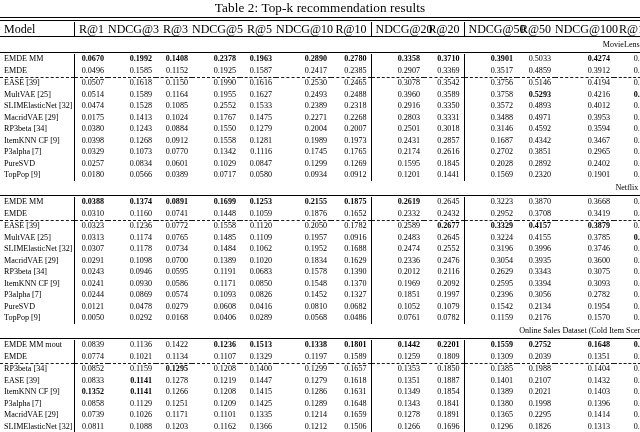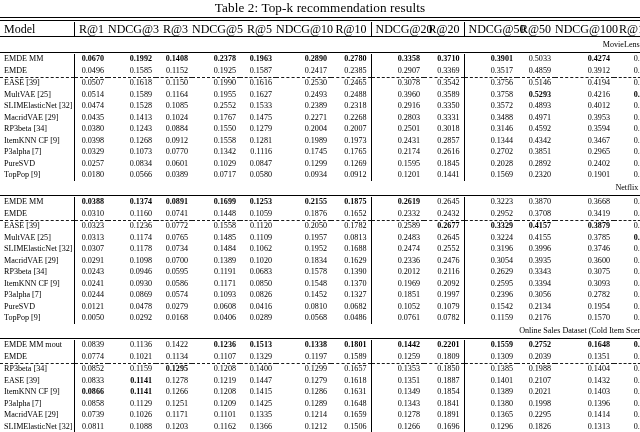--- a/index.html
+++ b/index.html
@@ -250,21 +250,21 @@
           <td class="num cellpad-r">0.2318</td>
           <td class="num cellpad-r vb cellpad-l">0.2916</td>
           <td class="num cellpad-r">0.3350</td>
           <td class="num cellpad-r vb cellpad-l">0.3572</td>
           <td class="num cellpad-r">0.4893</td>
           <td class="num cellpad-r">0.4012</td>
           <td class="num cellpad-r">0.6103</td>
         </tr>
         <tr class="data">
           <td class="model">MacridVAE [29]</td>
-          <td class="num cellpad-r vb cellpad-l">0.0435</td>
+          <td class="num cellpad-r vb cellpad-l">0.0175</td>
           <td class="num cellpad-r">0.1413</td>
           <td class="num cellpad-r">0.1024</td>
           <td class="num cellpad-r">0.1767</td>
           <td class="num cellpad-r">0.1475</td>
           <td class="num cellpad-r">0.2271</td>
           <td class="num cellpad-r">0.2268</td>
           <td class="num cellpad-r vb cellpad-l">0.2803</td>
           <td class="num cellpad-r">0.3331</td>
           <td class="num cellpad-r vb cellpad-l">0.3488</td>
           <td class="num cellpad-r">0.4971</td>
@@ -291,21 +291,21 @@
           <td class="model">ItemKNN CF [9]</td>
           <td class="num cellpad-r vb cellpad-l">0.0398</td>
           <td class="num cellpad-r">0.1268</td>
           <td class="num cellpad-r">0.0912</td>
           <td class="num cellpad-r">0.1558</td>
           <td class="num cellpad-r">0.1281</td>
           <td class="num cellpad-r">0.1989</td>
           <td class="num cellpad-r">0.1973</td>
           <td class="num cellpad-r vb cellpad-l">0.2431</td>
           <td class="num cellpad-r">0.2857</td>
-          <td class="num cellpad-r vb cellpad-l">0.1344</td>
+          <td class="num cellpad-r vb cellpad-l">0.1687</td>
           <td class="num cellpad-r">0.4342</td>
           <td class="num cellpad-r">0.3467</td>
           <td class="num cellpad-r">0.5563</td>
         </tr>
         <tr class="data">
           <td class="model">P3alpha [7]</td>
           <td class="num cellpad-r vb cellpad-l">0.0329</td>
           <td class="num cellpad-r">0.1073</td>
           <td class="num cellpad-r">0.0770</td>
           <td class="num cellpad-r">0.1342</td>
@@ -422,21 +422,21 @@
           <td class="num cellpad-r">0.5443</td>
         </tr>
         <tr class="data">
           <td class="model">MultVAE [25]</td>
           <td class="num cellpad-r vb cellpad-l">0.0313</td>
           <td class="num cellpad-r">0.1174</td>
           <td class="num cellpad-r">0.0765</td>
           <td class="num cellpad-r">0.1485</td>
           <td class="num cellpad-r">0.1109</td>
           <td class="num cellpad-r">0.1957</td>
-          <td class="num cellpad-r">0.0813</td>
+          <td class="num cellpad-r">0.0916</td>
           <td class="num cellpad-r vb cellpad-l">0.2483</td>
           <td class="num cellpad-r">0.2645</td>
           <td class="num cellpad-r vb cellpad-l">0.3224</td>
           <td class="num cellpad-r">0.4155</td>
           <td class="num cellpad-r">0.3785</td>
           <td class="num cellpad-r"><span class="b">0.5484</span></td>
         </tr>
         <tr class="data">
           <td class="model">SLIMElasticNet [32]</td>
           <td class="num cellpad-r vb cellpad-l">0.0307</td>
@@ -630,21 +630,21 @@
           <td class="num cellpad-r">0.1618</td>
           <td class="num cellpad-r vb cellpad-l">0.1351</td>
           <td class="num cellpad-r">0.1887</td>
           <td class="num cellpad-r vb cellpad-l">0.1401</td>
           <td class="num cellpad-r">0.2107</td>
           <td class="num cellpad-r">0.1432</td>
           <td class="num cellpad-r">0.2277</td>
         </tr>
         <tr class="data">
           <td class="model">ItemKNN CF [9]</td>
-          <td class="num cellpad-r vb cellpad-l"><span class="b">0.0866</span></td>
+          <td class="num cellpad-r vb cellpad-l"><span class="b">0.1352</span></td>
           <td class="num cellpad-r"><span class="b">0.1141</span></td>
           <td class="num cellpad-r">0.1266</td>
           <td class="num cellpad-r">0.1208</td>
           <td class="num cellpad-r">0.1415</td>
           <td class="num cellpad-r">0.1286</td>
           <td class="num cellpad-r">0.1631</td>
           <td class="num cellpad-r vb cellpad-l">0.1349</td>
           <td class="num cellpad-r">0.1854</td>
           <td class="num cellpad-r vb cellpad-l">0.1389</td>
           <td class="num cellpad-r">0.2021</td>

